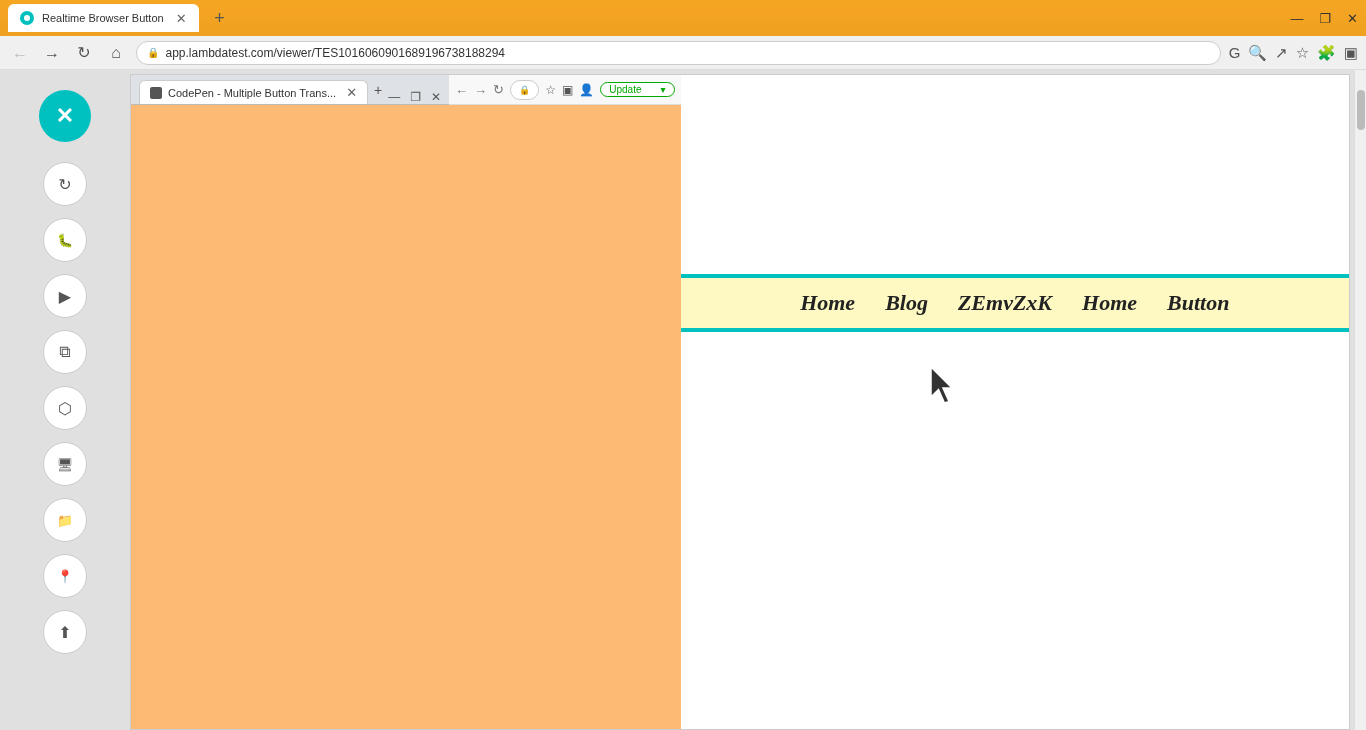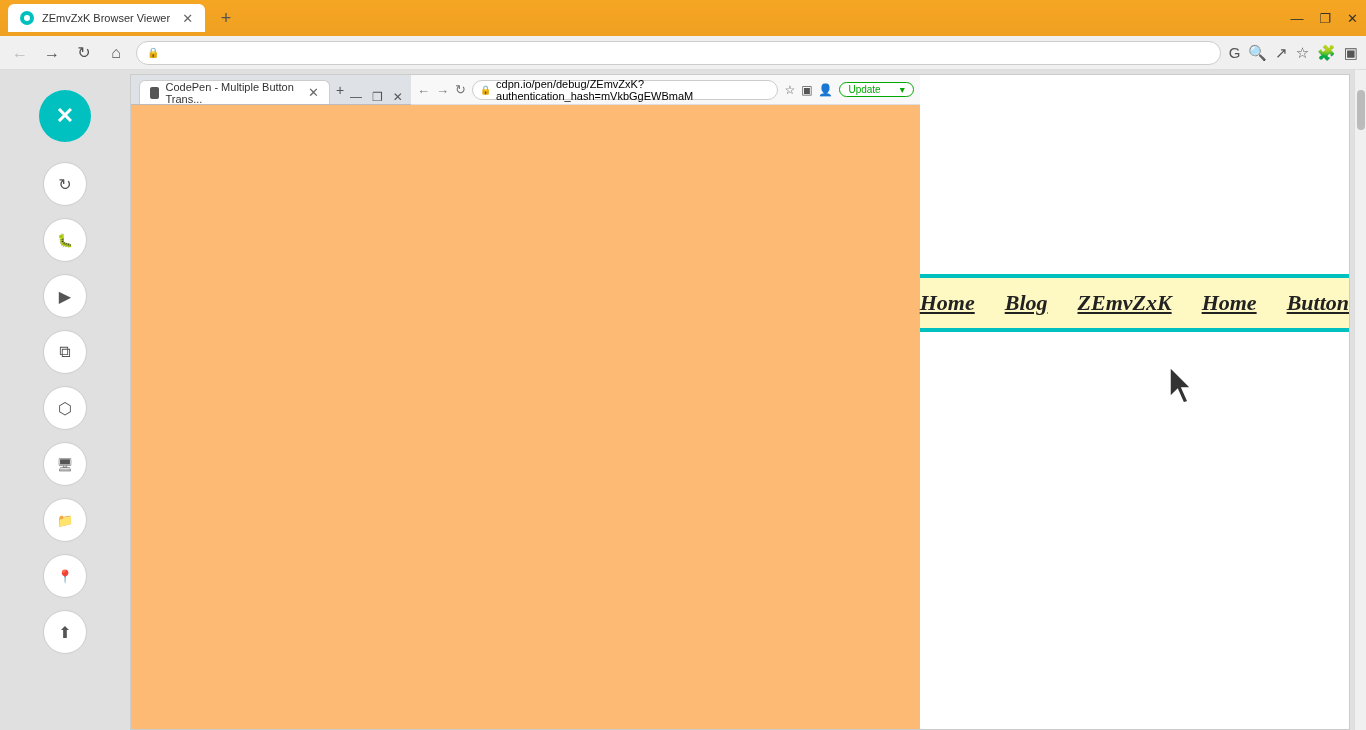--- a/index.html
+++ b/index.html
@@ -227,21 +227,20 @@
       justify-content: center;
       padding: 12px 0;
       gap: 30px;
     }
     .nav-link {
       font-family: 'Georgia', serif;
       font-size: 22px;
       font-weight: bold;
       color: #222;
       cursor: pointer;
-      text-decoration: underline;
       font-style: italic;
     }
 
     
     .content-lower {
       flex: 2;
       background: #fff;
     }
 
     
@@ -260,38 +259,39 @@
       border-radius: 4px;
       margin-top: 20px;
     }
   </style>
 </head>
 <body>
 
 <div class="outer-browser-bar">
   <div class="outer-tab">
     <div class="outer-tab-favicon"></div>
-    <span class="outer-tab-title">ZEmvZxK Browser Viewer</span>
+    <span class="outer-tab-title">Realtime Browser Button</span>
     <span class="outer-tab-close">✕</span>
   </div>
   <div class="outer-new-tab">+</div>
   <div class="outer-browser-controls-right">
     <span class="win-btn">—</span>
     <span class="win-btn">❐</span>
     <span class="win-btn">✕</span>
   </div>
 </div>
 
 <div class="outer-address-row">
   <span class="nav-btn disabled">←</span>
   <span class="nav-btn">→</span>
   <span class="nav-btn">↻</span>
   <span class="nav-btn">⌂</span>
   <div class="address-bar">
     <span class="lock-icon">🔒</span>
+    <span class="address-text">app.lambdatest.com/viewer/TES101606090168919673818829​4</span>
   </div>
   <div class="address-bar-right">
     <span class="toolbar-icon">G</span>
     <span class="toolbar-icon">🔍</span>
     <span class="toolbar-icon">↗</span>
     <span class="toolbar-icon">☆</span>
     <span class="toolbar-icon">🧩</span>
     <span class="toolbar-icon">▣</span>
   </div>
 </div>
@@ -346,21 +346,20 @@
         <span>✕</span>
       </div>
     </div>
 
     <div class="inner-address-bar">
       <span class="inner-nav-btn">←</span>
       <span class="inner-nav-btn">→</span>
       <span class="inner-nav-btn">↻</span>
       <div class="inner-address-field">
         <span style="font-size:9px;">🔒</span>
-        <span>cdpn.io/pen/debug/ZEmvZxK?authentication_hash=mVkbGgEWBmaM</span>
       </div>
       <div class="inner-addr-right">
         <span class="inner-addr-icon">☆</span>
         <span class="inner-addr-icon">▣</span>
         <span class="inner-addr-icon">👤</span>
         <div class="update-btn">
           <span>Update</span>
           <span>▾</span>
         </div>
       </div>

